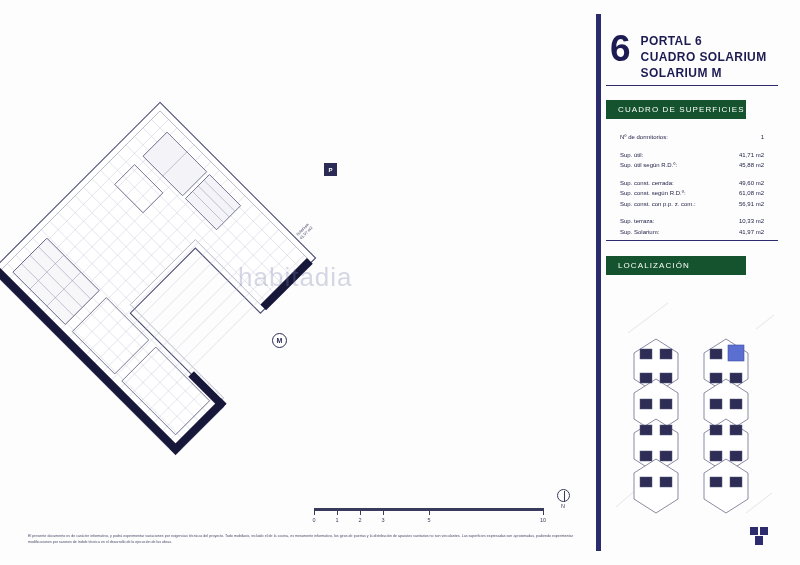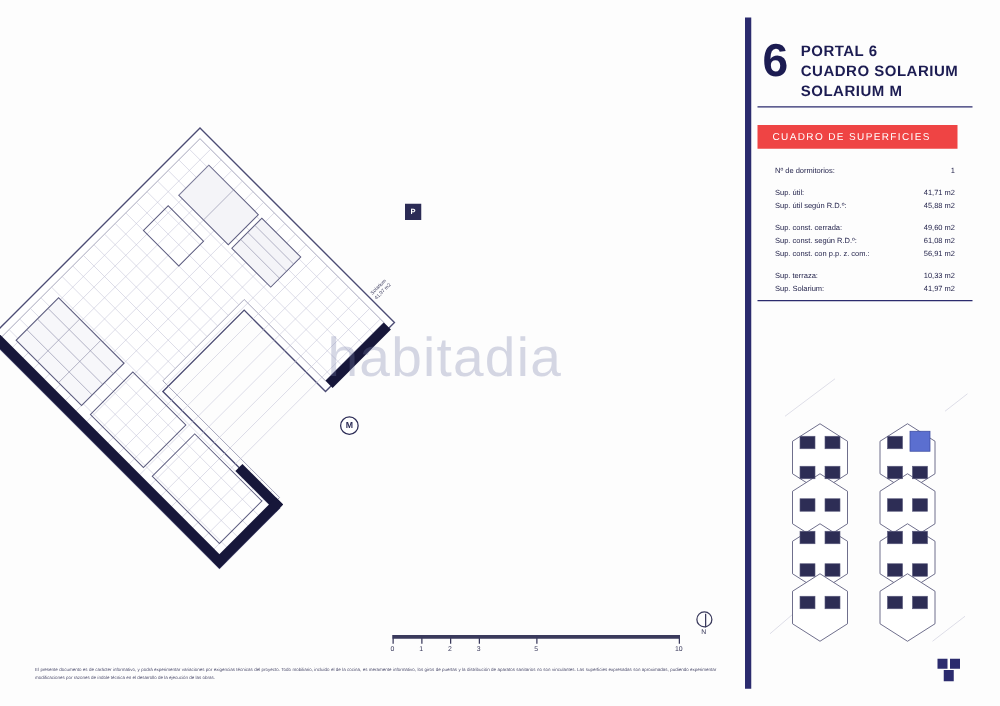--- a/index.html
+++ b/index.html
@@ -26,28 +26,27 @@
     position: absolute;
     left: 0; top: 0;
     width: 580px; height: 565px;
   }
 
   .plan-svg { position: absolute; left: 0; top: 0; }
 
   .watermark {
     position: absolute;
     left: 238px; top: 262px;
-    font-size: 44px;
+    font-size: 26px;
     letter-spacing: 1px;
     color: rgba(120,125,170,0.30);
     font-family: "Liberation Sans", sans-serif;
     font-weight: 400;
     user-select: none;
     white-space: nowrap;
-    margin-left: 24px;
   }
 
   
   .scalebar {
     position: absolute;
     left: 314px; top: 508px;
     width: 230px;
   }
   .scalebar .ticks {
     position: relative; height: 7px;
@@ -176,23 +175,23 @@
     font-size: 12px;
     font-weight: bold;
     letter-spacing: 0.4px;
     color: #1c1c52;
     line-height: 1.32;
   }
 
   .band {
     position: absolute;
     left: 10px;
-    width: 160px;
+    width: 140px;
     height: 19px;
-    background: #ef4444;
+    background: #14532d;
     color: #ffffff;
     font-size: 8px;
     letter-spacing: 1.1px;
     display: flex;
     align-items: center;
     padding-left: 12px;
   }
   .band-surfaces { top: 86px; }
   .band-location { top: 242px; }
 
@@ -397,20 +396,21 @@
       <div class="srow">
         <span class="k">Sup. terraza:</span>
         <span class="v">10,33 m2</span>
       </div>
       <div class="srow">
         <span class="k">Sup. Solarium:</span>
         <span class="v">41,97 m2</span>
       </div>
     </div>
 
+    <div class="band band-location">LOCALIZACIÓN</div>
 
     <div class="loc-box">
       <svg class="loc-svg" width="172" height="268">
 
         <g stroke="#d3d3e0" stroke-width="0.6" fill="none">
           <line x1="22" y1="58" x2="62" y2="28"></line>
           <line x1="10" y1="232" x2="52" y2="196"></line>
           <line x1="150" y1="54" x2="168" y2="40"></line>
           <line x1="140" y1="238" x2="166" y2="218"></line>
         </g>

